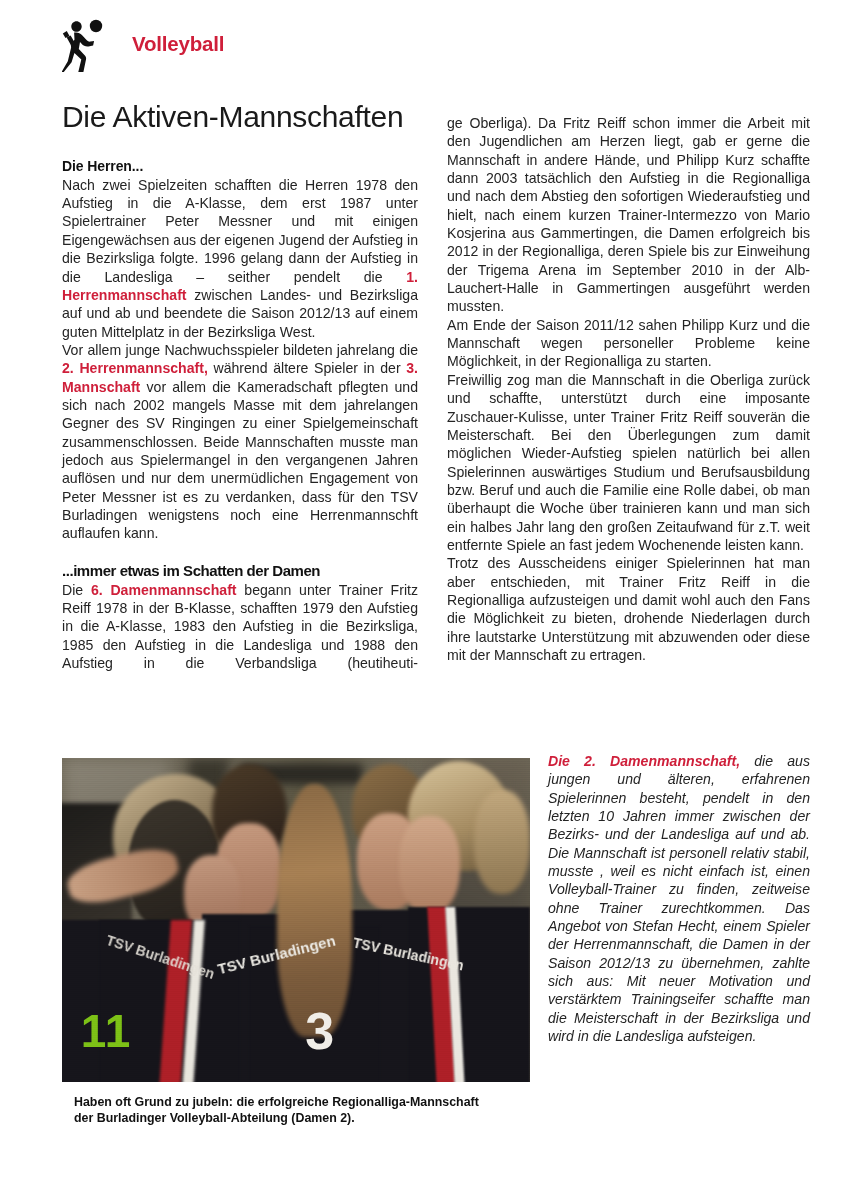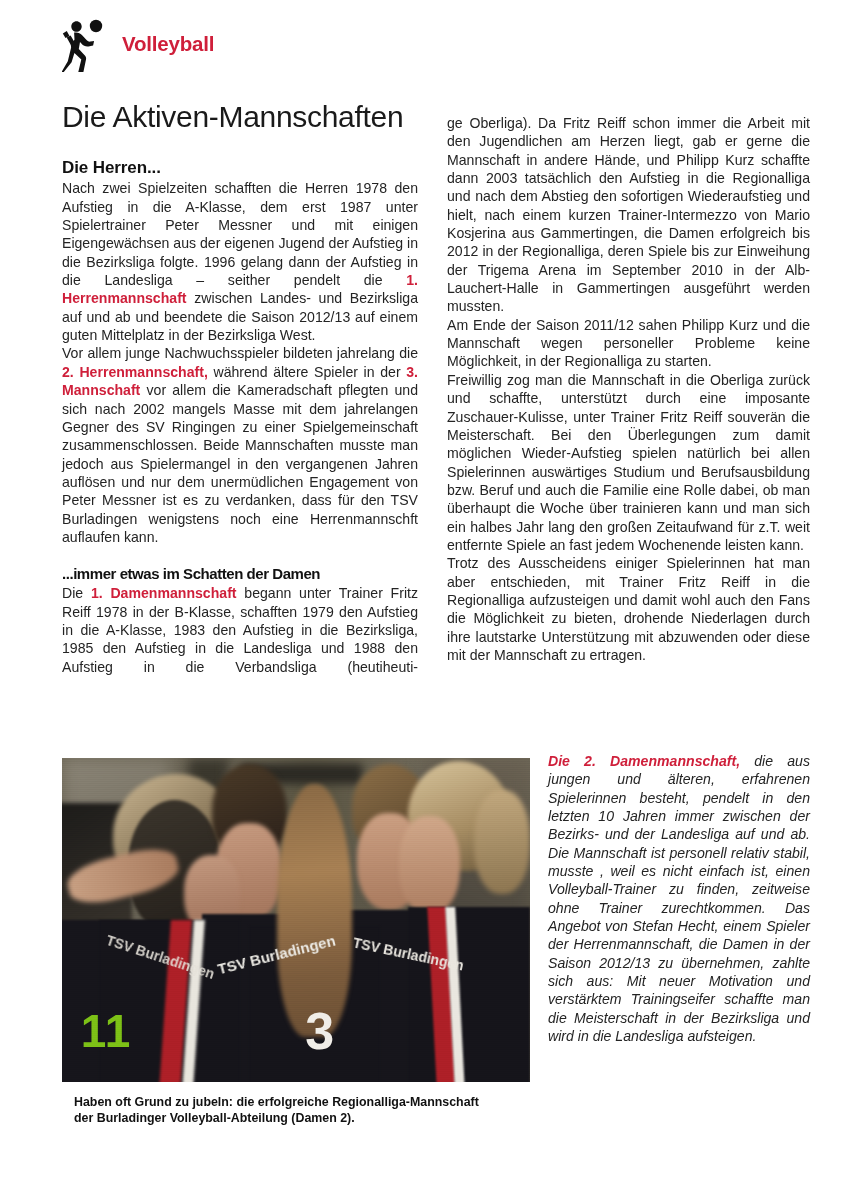--- a/index.html
+++ b/index.html
@@ -24,21 +24,21 @@
     height: 1200px;
   }
 
   
   .masthead {
     position: absolute;
     left: 62px;
     top: 14px;
     display: flex;
     align-items: center;
-    gap: 14px;
+    gap: 24px;
     height: 62px;
   }
   .vb-icon {
     width: 46px;
     height: 56px;
     display: block;
   }
   .masthead-title {
     font-size: 20.5px;
     font-weight: bold;
@@ -81,21 +81,21 @@
     width: 363px;
   }
 
   .col p {
     margin: 0;
     text-align: justify;
     hyphens: manual;
   }
 
   .sub-head {
-    font-size: 17px;
+    font-size: 14px;
     font-weight: bold;
     color: #111111;
     margin: 0 0 1px 0;
     line-height: 1.2;
     letter-spacing: -0.1px;
   }
   .sub-head.second {
     margin-top: 19px;
     font-size: 15px;
     letter-spacing: -0.45px;
@@ -289,21 +289,21 @@
   </div>
 
   <h1 class="headline">Die Aktiven-Mannschaften</h1>
 
   <div class="col col-left">
     <h2 class="sub-head">Die Herren...</h2>
     <p><span>Nach zwei Spielzeiten schafften die Herren 1978 den Aufstieg in die A-Klasse, dem erst 1987 unter Spielertrainer Peter Messner und mit einigen Eigengewächsen aus der eigenen Jugend der Aufstieg in die Bezirksliga folgte. 1996 gelang dann der Aufstieg in die Landesliga – seither pendelt die </span><span class="hl">1. Herrenmannschaft</span><span> zwischen Landes- und Bezirksliga auf und ab und beendete die Saison 2012/13 auf einem guten Mittelplatz in der Bezirksliga West.</span></p>
     <p><span>Vor allem junge Nachwuchsspieler bildeten jahrelang die </span><span class="hl">2. Herrenmannschaft,</span><span> während ältere Spieler in der </span><span class="hl">3. Mannschaft</span><span> vor allem die Kameradschaft pflegten und sich nach 2002 mangels Masse mit dem jahrelangen Gegner des SV Ringingen zu einer Spielgemeinschaft zusammenschlossen. Beide Mannschaften musste man jedoch aus Spielermangel in den vergangenen Jahren auflösen und nur dem unermüdlichen Engagement von Peter Messner ist es zu verdanken, dass für den TSV Burladingen wenigstens noch eine Herrenmannschft auflaufen kann.</span></p>
 
     <h2 class="sub-head second">...immer etwas im Schatten der Damen</h2>
-    <p style="text-align-last: justify;"><span>Die </span><span class="hl">1. Damenmannschaft</span><span> begann unter Trainer Fritz Reiff 1978 in der B-Klasse, schafften 1979 den Aufstieg in die A-Klasse, 1983 den Aufstieg in die Bezirksliga, 1985 den Aufstieg in die Landesliga und 1988 den Aufstieg in die Verbandsliga (heutiheuti-</span></p>
+    <p style="text-align-last: justify;"><span>Die </span><span class="hl">6. Damenmannschaft</span><span> begann unter Trainer Fritz Reiff 1978 in der B-Klasse, schafften 1979 den Aufstieg in die A-Klasse, 1983 den Aufstieg in die Bezirksliga, 1985 den Aufstieg in die Landesliga und 1988 den Aufstieg in die Verbandsliga (heutiheuti-</span></p>
   </div>
 
   <div class="col col-right">
     <p><span>ge Oberliga). Da Fritz Reiff schon immer die Arbeit mit den Jugendlichen am Herzen liegt, gab er gerne die Mannschaft in andere Hände, und Philipp Kurz schaffte dann 2003 tatsächlich den Aufstieg in die Regionalliga und nach dem Abstieg den sofortigen Wiederaufstieg und hielt, nach einem kurzen Trainer-Intermezzo von Mario Kosjerina aus Gammertingen, die Damen erfolgreich bis 2012 in der Regionalliga, deren Spiele bis zur Einweihung der Trigema Arena im September 2010 in der Alb-Lauchert-Halle in Gammertingen ausgeführt werden mussten.</span></p>
     <p><span>Am Ende der Saison 2011/12 sahen Philipp Kurz und die Mannschaft wegen personeller Probleme keine Möglichkeit, in der Regionalliga zu starten.</span></p>
     <p><span>Freiwillig zog man die Mannschaft in die Oberliga zurück und schaffte, unterstützt durch eine imposante Zuschauer-Kulisse, unter Trainer Fritz Reiff souverän die Meisterschaft. Bei den Überlegungen zum damit möglichen Wieder-Aufstieg spielen natürlich bei allen Spielerinnen auswärtiges Studium und Berufsausbildung bzw. Beruf und auch die Familie eine Rolle dabei, ob man überhaupt die Woche über trainieren kann und man sich ein halbes Jahr lang den großen Zeitaufwand für z.T. weit entfernte Spiele an fast jedem Wochenende leisten kann.</span></p>
     <p><span>Trotz des Ausscheidens einiger Spielerinnen hat man aber entschieden, mit Trainer Fritz Reiff in die Regionalliga aufzusteigen und damit wohl auch den Fans die Möglichkeit zu bieten, drohende Niederlagen durch ihre lautstarke Unterstützung mit abzuwenden oder diese mit der Mannschaft zu ertragen.</span></p>
   </div>
 
   <div class="rc-lower">

